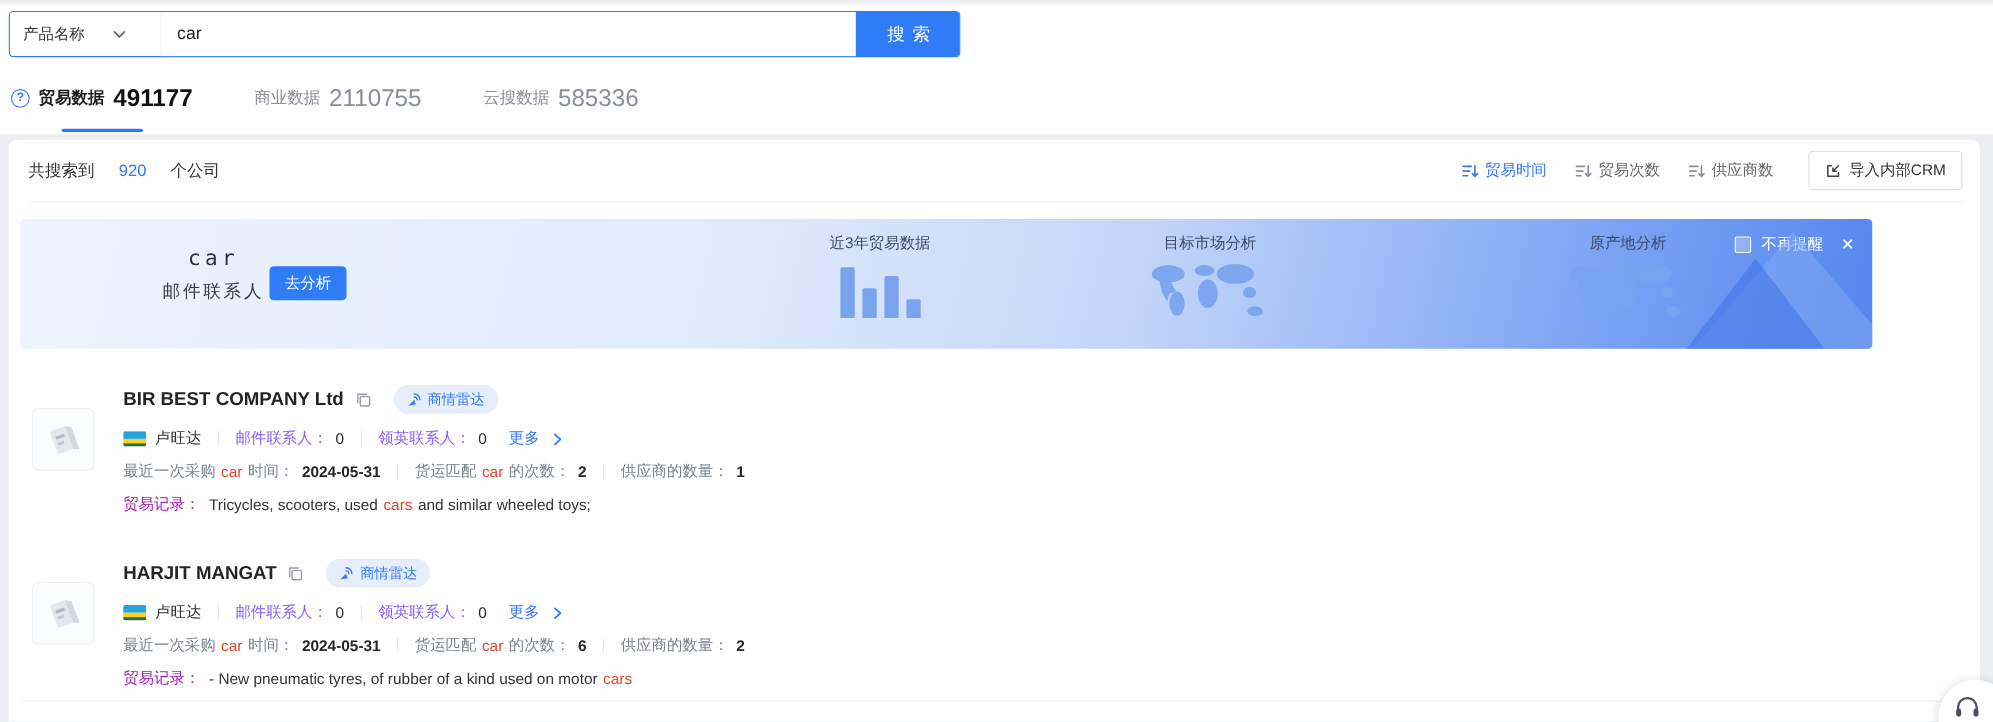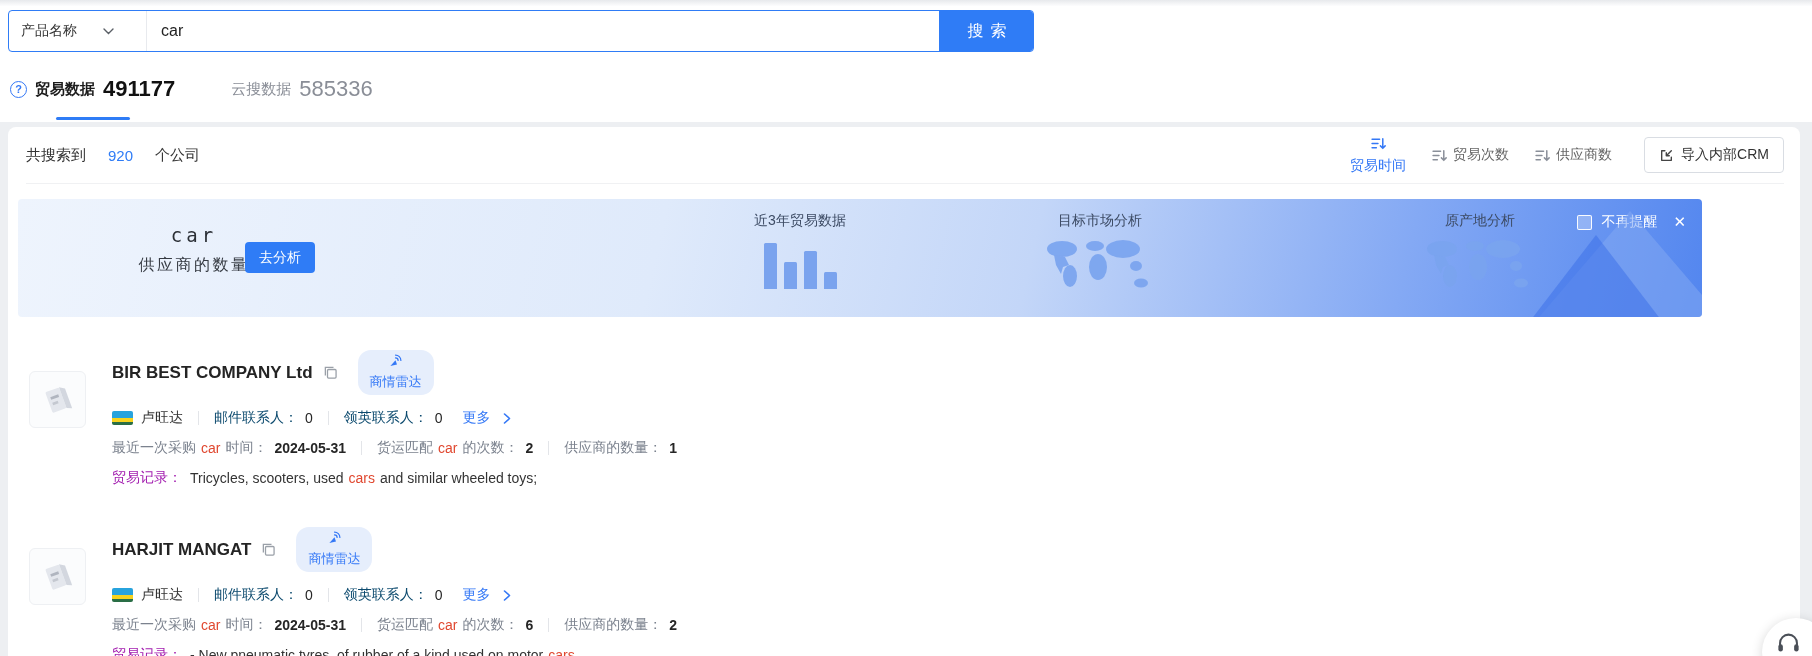--- a/index.html
+++ b/index.html
@@ -3,21 +3,21 @@
 <meta charset="utf-8">
 <style>
   * { margin:0; padding:0; box-sizing:border-box; }
   html,body { width:1812px; height:656px; overflow:hidden;
     font-family:"Liberation Sans", sans-serif; background:#edeff2; }
   body::before { content:""; display:block; position:absolute; top:0; left:0; right:0; height:6px;
     background:linear-gradient(#e7e9ec,#fdfdfe); z-index:5; }
 
   
   .topbar { background:#fff; height:122px; position:relative; padding-top:10px; }
-  .search-group { display:flex; align-items:stretch; margin-left:8px; width:1026px; height:42px;
+  .search-group { display:flex; align-items:stretch; margin-left:8px; width:865px; height:42px;
     border:1px solid #2f7cf6; border-radius:4px; background:#fff; }
   .cat-select { display:flex; align-items:center; gap:26px; padding:0 14px 0 12px;
     border-right:1px solid #e8eaee; font-size:14px; color:#333; cursor:pointer; min-width:138px; }
   .search-input { flex:1; border:none; outline:none; font-size:16px; color:#222; padding:0 14px;
     font-family:"Liberation Sans", sans-serif; }
   .search-btn { width:94px; background:#2f7cf6; color:#fff; border:none; font-size:16px;
     letter-spacing:7px; padding-left:9px; cursor:pointer; border-radius:0 3px 3px 0;
     font-family:"Liberation Sans", sans-serif; }
   .tabs { display:flex; align-items:center; gap:56px; margin:24px 0 0 10px; }
   .tab { display:flex; align-items:center; gap:8px; position:relative; padding-bottom:20px; cursor:pointer; }
@@ -32,21 +32,21 @@
 
   
   .panel { background:#fff; margin:5px 12px 0 8px; border-radius:8px 8px 0 0; height:529px;
     position:relative; overflow:hidden; }
   .panel-head { height:56px; display:flex; align-items:center; justify-content:space-between;
     padding:0 16px 0 18px; }
   .found { font-size:15px; color:#333; display:flex; gap:22px; align-items:center; }
   .found .cnt { color:#2f7cf6; }
   .head-right { display:flex; align-items:center; gap:26px; }
   .sort-item { display:flex; align-items:center; gap:6px; font-size:14px; color:#666; cursor:pointer; }
-  .sort-item.active { color:#3478f6;flex-direction:column; }
+  .sort-item.active { color:#3478f6; }
   .crm-btn { display:flex; align-items:center; gap:7px; height:36px; padding:0 14px; margin-left:6px;
     border:1px solid #d9dde3; border-radius:4px; background:#fff; font-size:14px; color:#333;
     cursor:pointer; font-family:"Liberation Sans", sans-serif; }
   .head-divider { border:none; border-top:1px solid #f0f1f3; margin:0 16px 0 18px; }
 
   
   .banner { position:relative; margin:15px 0 0 10px; width:1684px; height:118px; border-radius:4px;
     overflow:hidden;
     background:linear-gradient(103deg,#eef4fd 0%,#dfeafb 38%,#c3d6f8 60%,#84a9f4 82%,#5386ef 100%); }
   .kw-block { position:absolute; left:116px; top:25px; width:120px; text-align:center; }
@@ -75,31 +75,31 @@
   
   .company { display:flex; padding-left:21px; margin-top:33px; }
   .company + .company { margin-top:40px; }
   .thumb { width:57px; height:57px; border:1px solid #eef0f3; border-radius:6px; background:#fbfcfd;
     margin-top:21px; flex:none; display:flex; align-items:center; justify-content:center; }
   .c-body { margin-left:26px; }
   .name-row { display:flex; align-items:center; }
   .c-name { font-size:17px; font-weight:700; color:#242424; cursor:pointer; }
   .copy-icon { margin-left:10px; cursor:pointer; display:inline-flex; }
   .badge { display:inline-flex; align-items:center; gap:6px; margin-left:20px; background:#e6eefc;
-    border-radius:13px; padding:4px 12px; font-size:13px; color:#3478f6; cursor:pointer;flex-direction:column; }
+    border-radius:13px; padding:4px 12px; font-size:13px; color:#3478f6; cursor:pointer; }
   .meta-row { display:flex; align-items:center; margin-top:14px; font-size:14px; }
   .flag { width:21px; height:14px; border-radius:2px; overflow:hidden; display:inline-block;
     box-shadow:0 0 0 1px rgba(0,0,0,.06) inset; }
   .flag i { display:block; }
   .flag .f1 { height:7px; background:#27a3dd; }
   .flag .f2 { height:3.5px; background:#f7d31e; }
   .flag .f3 { height:3.5px; background:#2a6e46; }
   .country { color:#333; margin-left:8px; }
   .sep { width:1px; height:14px; background:#e3e5e9; margin:0 15px; }
-  .m-label { color:#0c4a6e; }
+  .m-label { color:#8b5cf6; }
   .m-val { color:#262626; margin-left:7px; }
   .more { display:flex; align-items:center; gap:12px; color:#3478f6; margin-left:20px; cursor:pointer; }
   .stats-row { display:flex; align-items:center; margin-top:12px; font-size:14px; color:#7b828e; }
   .kw-red { color:#e0472f; margin:0 5px; }
   .s-val { color:#262626; font-weight:700; margin-left:7px; }
   .record-row { display:flex; align-items:center; margin-top:12px; font-size:14px; }
   .r-label { color:#a21caf; margin-right:8px; }
   .r-text { color:#333; }
   .bottom-divider { border:none; border-top:1px solid #eef0f2; margin:11px 0 0 10px; }
 
@@ -123,20 +123,24 @@
     <button class="search-btn">搜索</button>
   </div>
 
   <nav class="tabs">
     <div class="tab active">
       <span class="q-icon">?</span>
       <span class="t-label">贸易数据</span>
       <span class="t-count">491177</span>
     </div>
     <div class="tab">
+      <span class="t-label">商业数据</span>
+      <span class="t-count">2110755</span>
+    </div>
+    <div class="tab">
       <span class="t-label">云搜数据</span>
       <span class="t-count">585336</span>
     </div>
   </nav>
 </header>
 
 <main class="panel">
 
   <div class="panel-head">
     <div class="found">
@@ -173,21 +177,21 @@
           </svg>
         <span>导入内部CRM</span>
       </button>
     </div>
   </div>
   <hr class="head-divider">
 
   <section class="banner">
     <div class="kw-block">
       <div class="kw-word">car</div>
-      <div class="kw-sub">供应商的数量</div>
+      <div class="kw-sub">邮件联系人</div>
     </div>
     <button class="analyze-btn">去分析</button>
 
     <div class="b-sec" style="left:782px;">
       <div class="b-label">近3年贸易数据</div>
       <div class="mini-bars">
           <div class="bar" style="height: 46px;"></div>
           <div class="bar" style="height: 27px;"></div>
           <div class="bar" style="height: 38px;"></div>
           <div class="bar" style="height: 17px;"></div>

